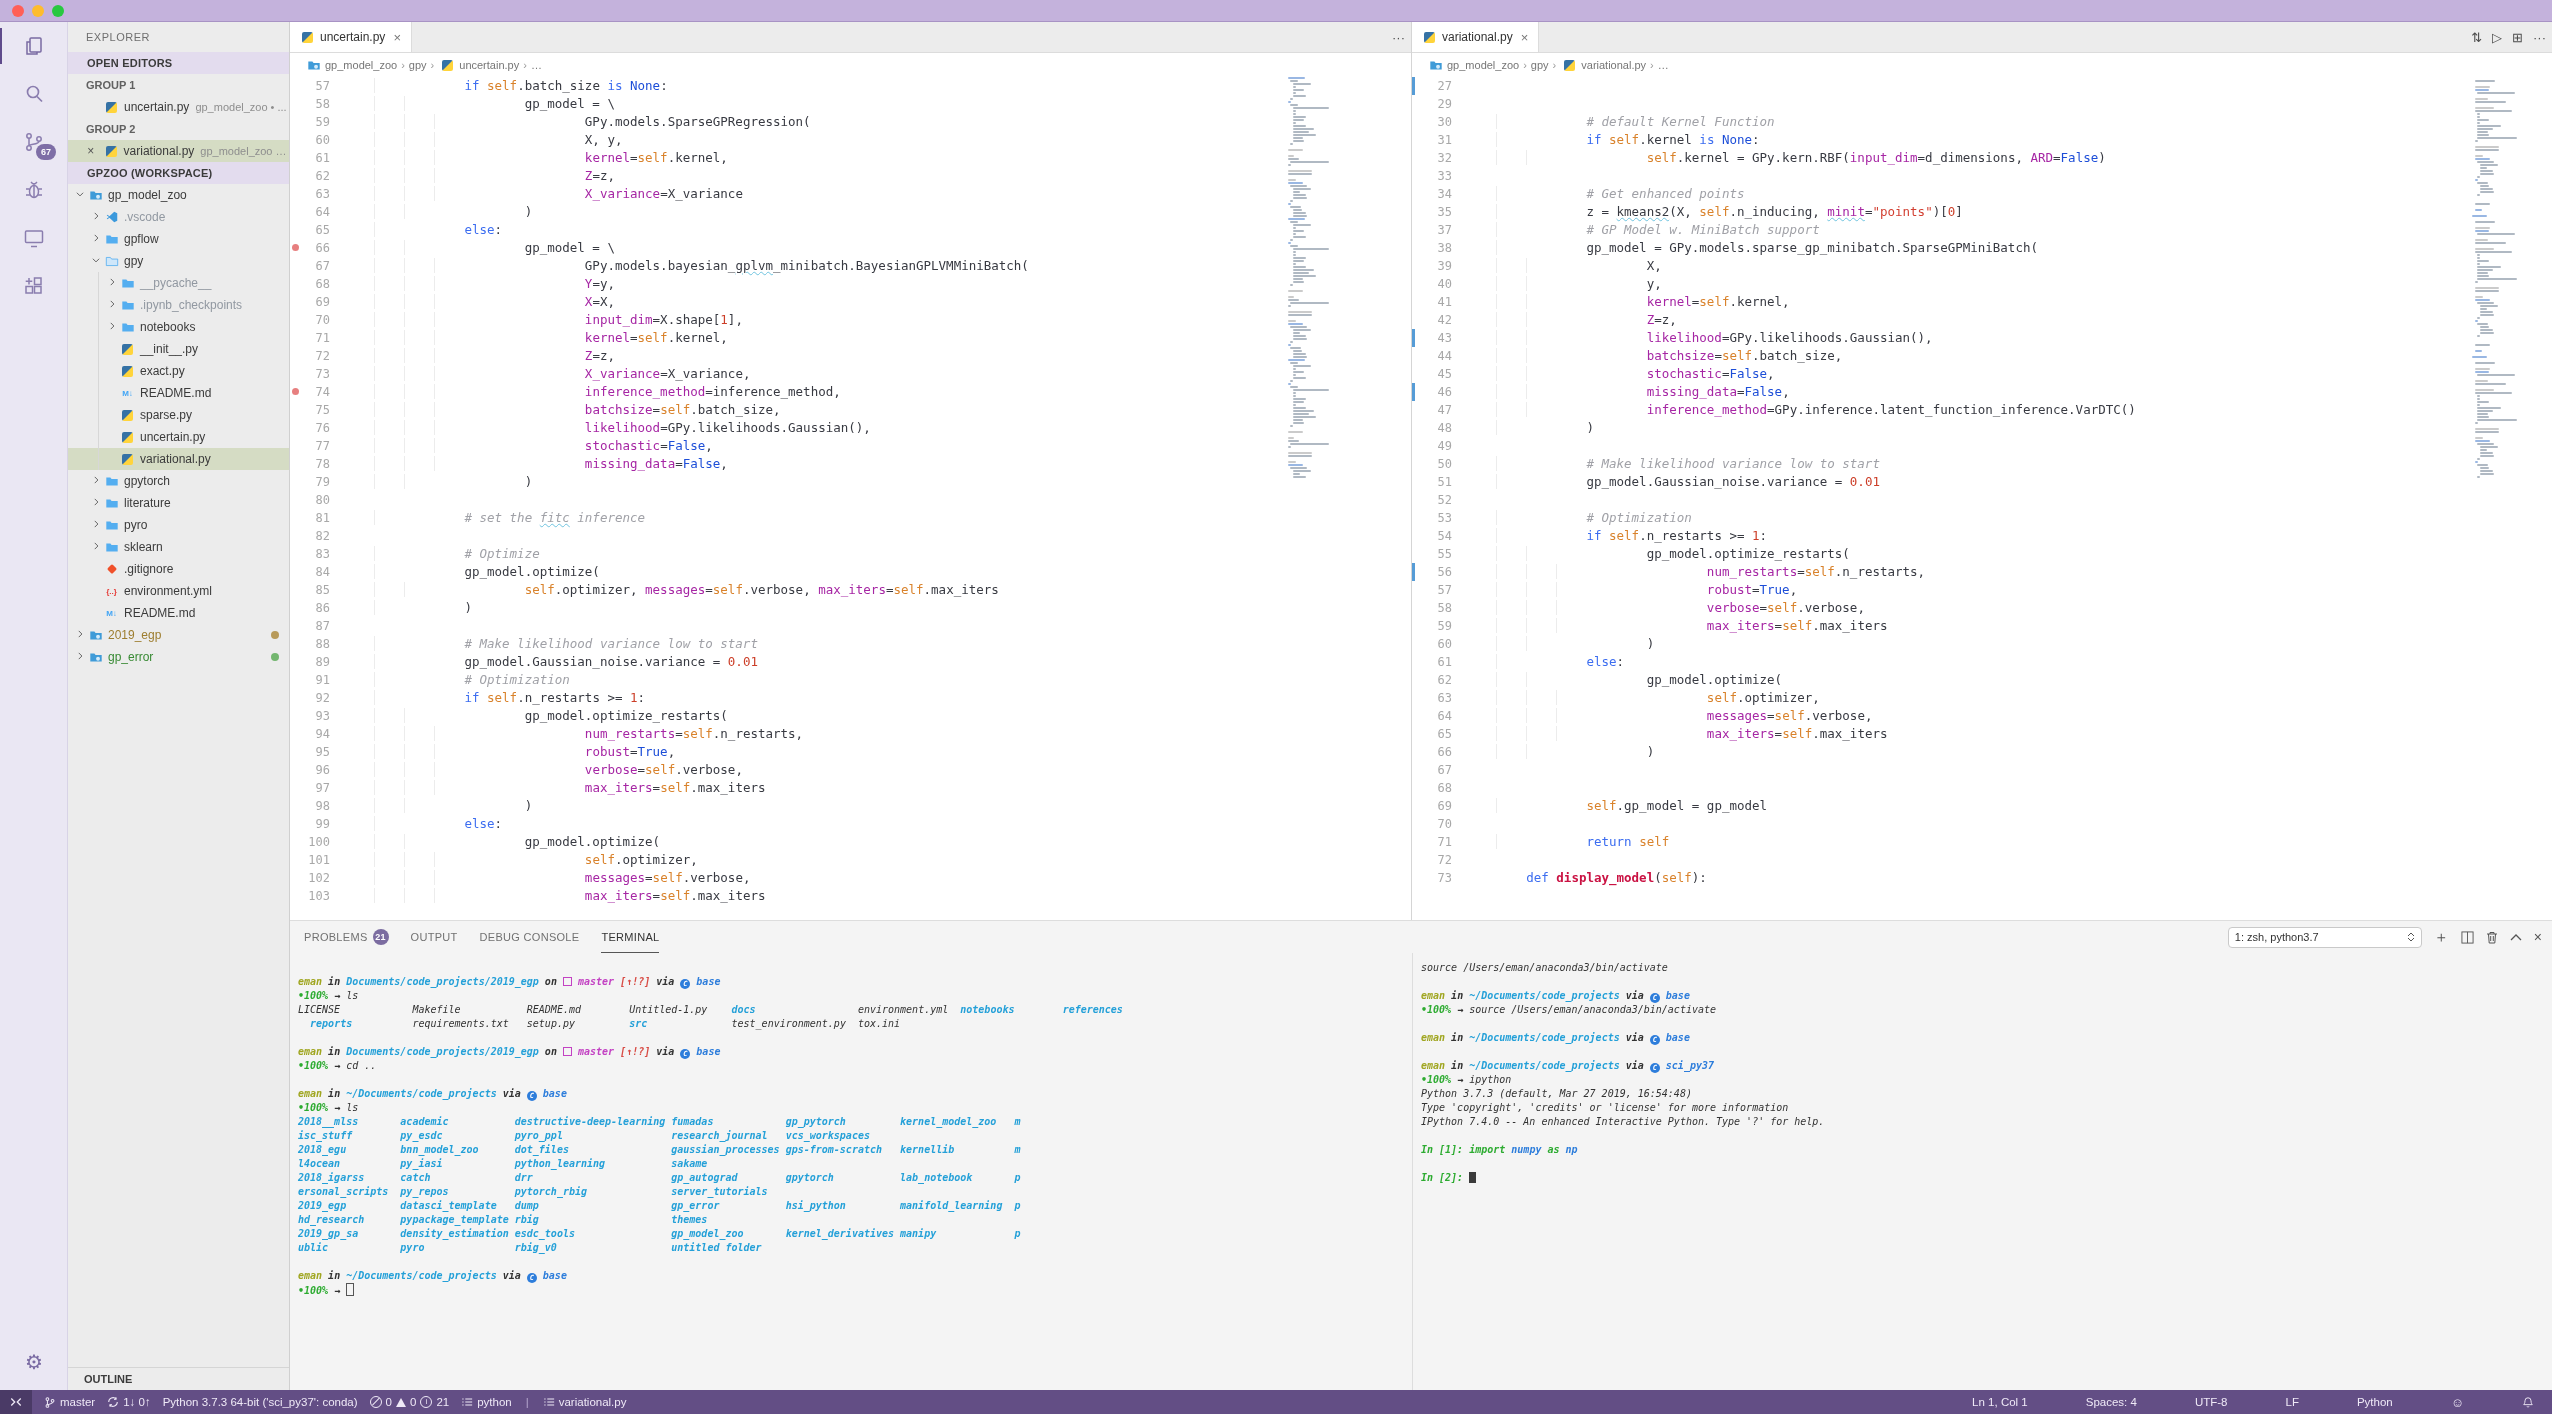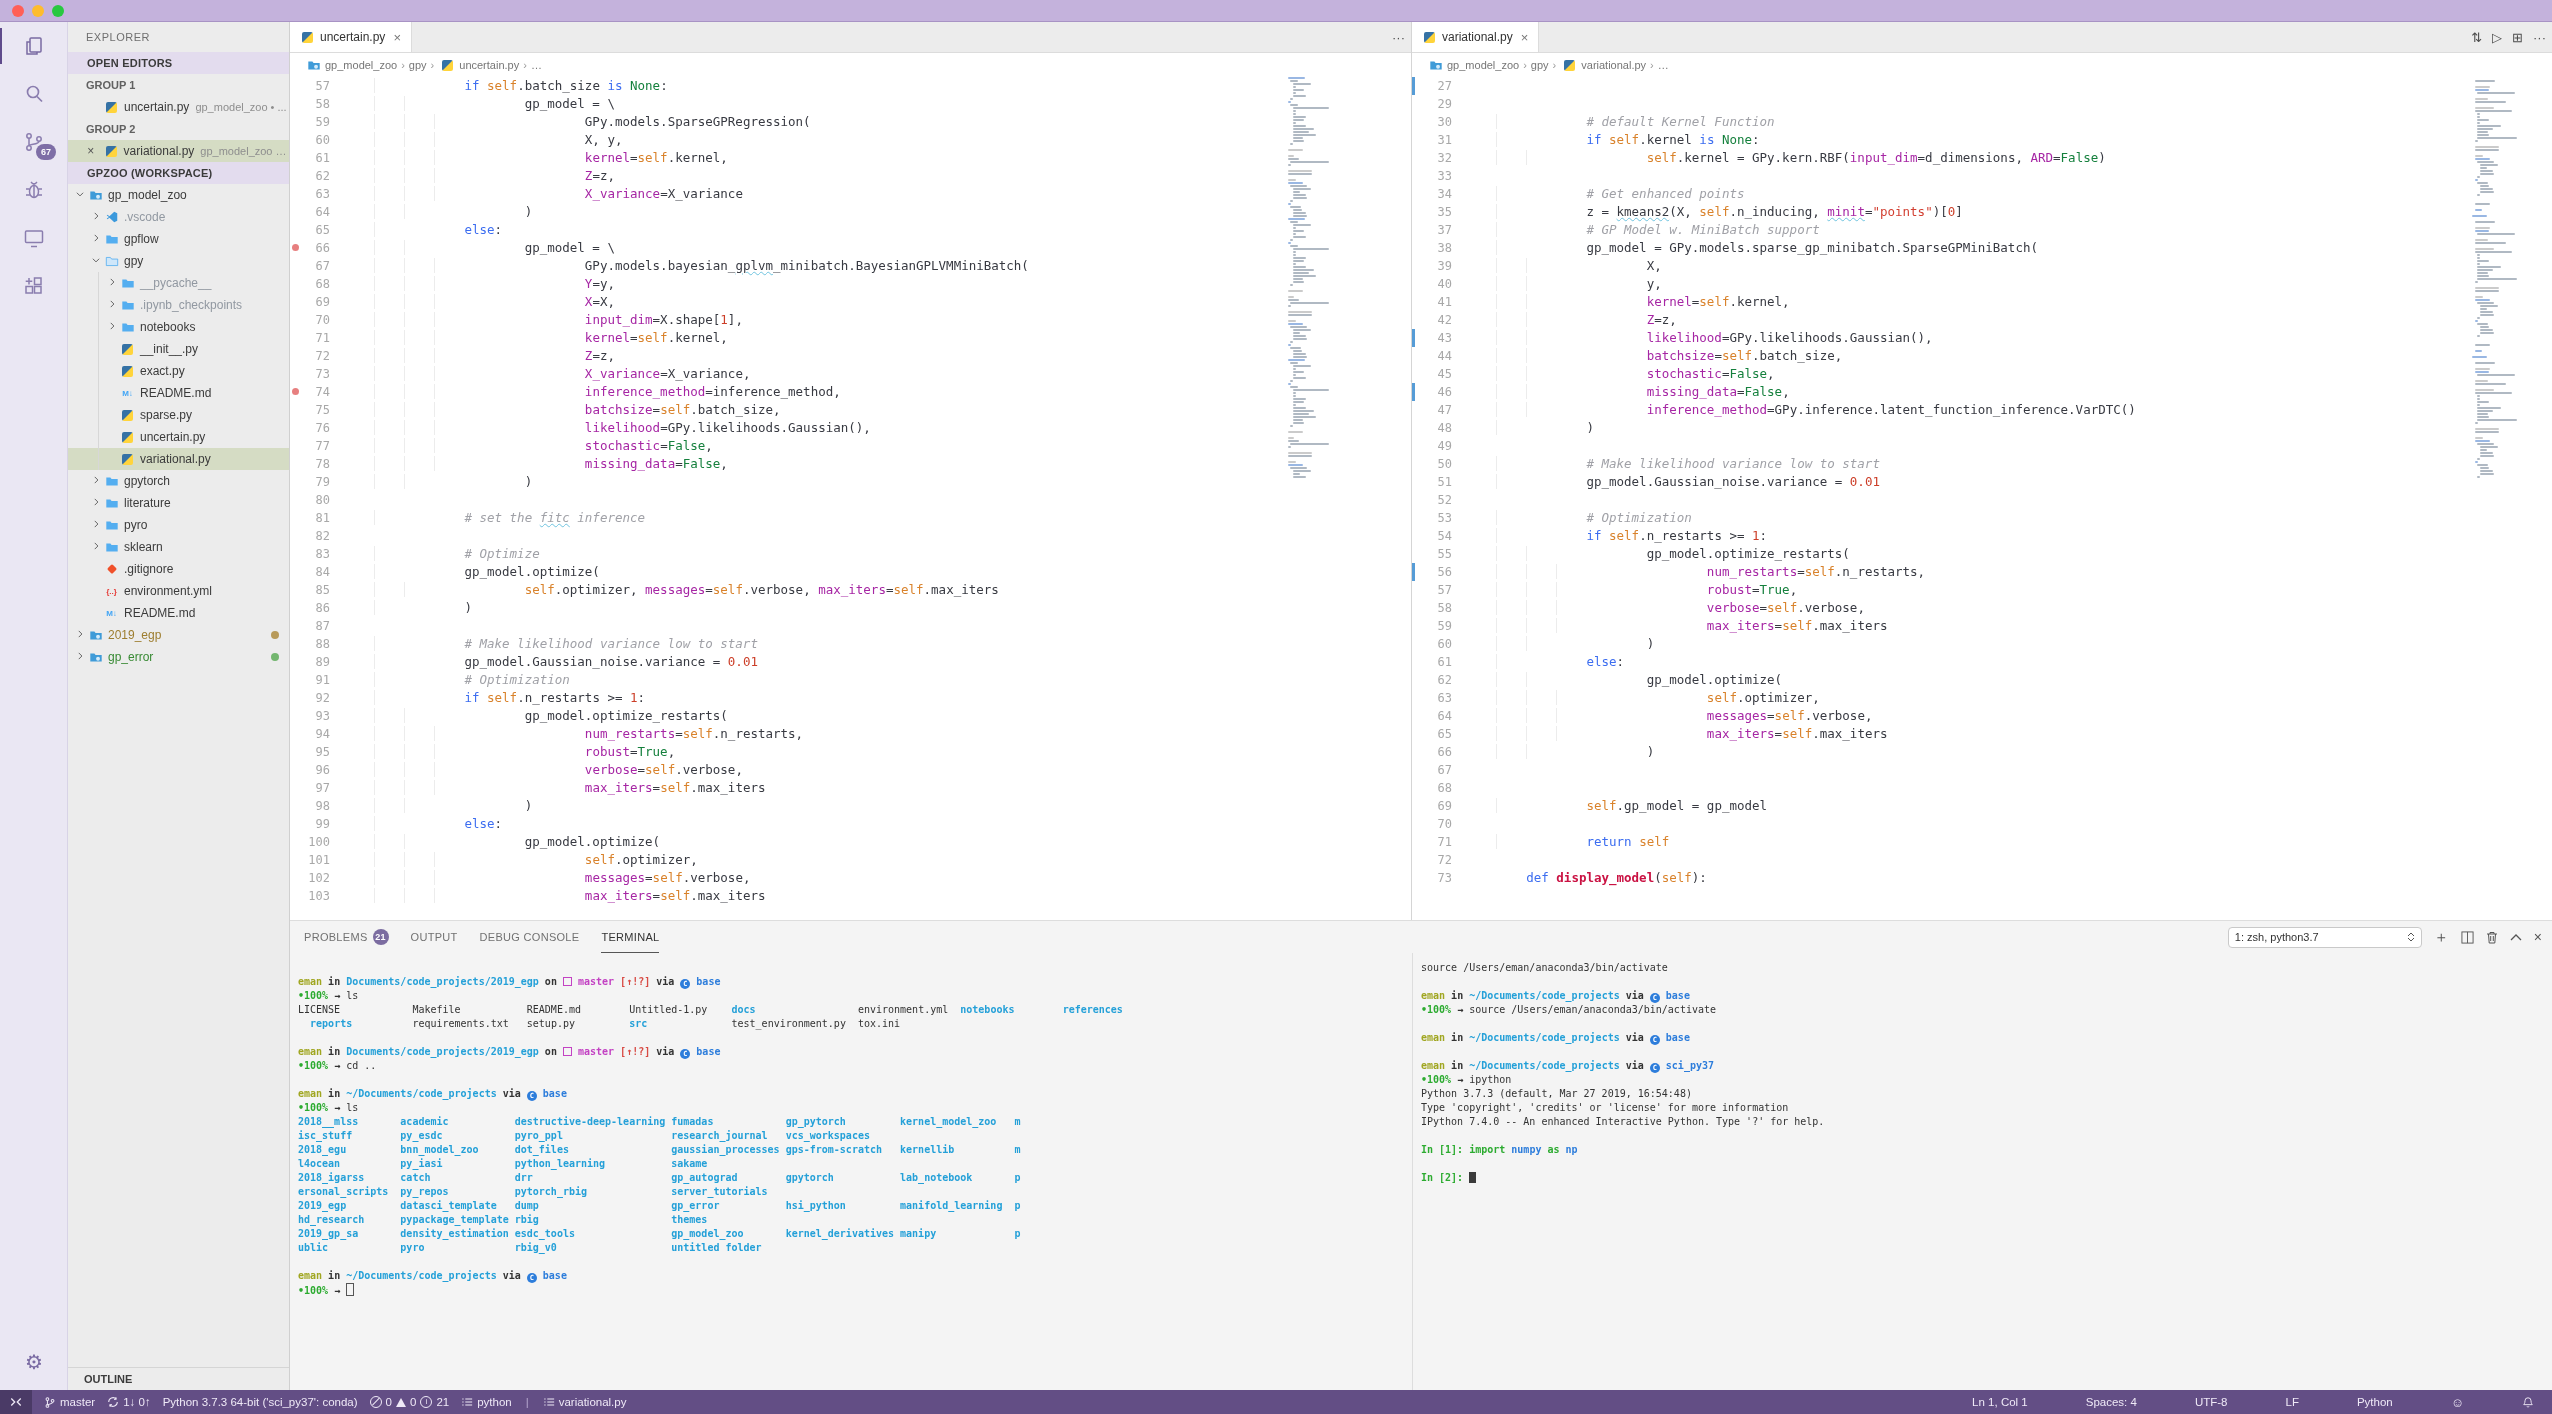--- a/index.html
+++ b/index.html
@@ -67,21 +67,21 @@
   .tab .tclose{margin-left:8px;color:#777;font-size:13px;}
   .tab .ico{margin-right:5px;margin-left:0;}
   .eactions{position:absolute;right:6px;top:0;height:30px;display:flex;align-items:center;gap:10px;color:#4c4c4c;font-size:13px;}
   .breadcrumb{height:24px;display:flex;align-items:center;font-size:11px;color:#767676;padding-left:14px;background:#fff;gap:4px;}
   .breadcrumb .sep{color:#9a9a9a;}
   .codewrap{position:relative;height:844px;overflow:hidden;background:#fff;}
   .code{font-family:"DejaVu Sans Mono",monospace;font-size:12.5px;line-height:18px;}
   .cl{display:flex;height:18px;white-space:pre;position:relative;}
   .ln{width:40px;flex:none;text-align:right;color:#a8a8a8;padding-right:14px;font-size:12px;}
   .ct{color:#383a42;}
-  .tok-kw{color:#3c6df0;} .tok-const{color:#15803d;} .tok-self{color:#d9822b;}
+  .tok-kw{color:#3c6df0;} .tok-const{color:#1d4ed8;} .tok-self{color:#d9822b;}
   .tok-kwarg{color:#a626a4;} .tok-num{color:#cc3e28;} .tok-str{color:#d23f31;}
   .tok-com{color:#a0a1a7;font-style:italic;} .tok-fn{color:#ca1243;font-weight:bold;}
   .squig{text-decoration:underline;text-decoration-style:wavy;text-decoration-color:#6fc3df;text-decoration-thickness:1px;}
   .gmark{position:absolute;left:0;top:0;}
   .gmark.blue{width:3px;height:18px;background:#569cd6;}
   .gmark.red{width:7px;height:7px;border-radius:50%;background:#e15f5f;top:5px;left:2px;opacity:.8;}
   .ind{box-shadow:inset 1px 0 0 #ececec;}
   .ct .ind:first-child{box-shadow:none;}
   .minimap{position:absolute;top:0;width:56px;opacity:.9;}
   .mm-row{height:2px;margin-bottom:1px;border-radius:1px;}
@@ -90,21 +90,21 @@
   .panel{position:absolute;left:0;top:898px;right:0;height:470px;background:#f4f4f4;border-top:1px solid #ddd;box-sizing:border-box;}
   .panel-header{height:32px;display:flex;align-items:center;padding-left:14px;position:relative;}
   .ptab{font-size:11px;color:#717171;margin-right:22px;letter-spacing:.3px;display:flex;align-items:center;height:32px;box-sizing:border-box;}
   .ptab.active{color:#333;border-bottom:1px solid #555;}
   .pbadge{margin-left:5px;min-width:16px;height:16px;border-radius:9px;background:#7b6ca0;color:#fff;font-size:9px;
           line-height:16px;text-align:center;font-weight:bold;}
   .pcontrols{position:absolute;right:10px;top:0;height:32px;display:flex;align-items:center;gap:12px;color:#555;}
   .pselect{border:1px solid #c9c9c9;border-radius:4px;background:#fff;height:19px;display:flex;align-items:center;
            font-size:11px;color:#333;padding:0 6px;width:180px;justify-content:space-between;}
   .terms{position:absolute;top:32px;bottom:0;left:0;right:0;}
-  .term{position:absolute;top:0;bottom:0;overflow:hidden;font-family:"DejaVu Sans Mono",monospace;font-size:10px;line-height:14px;}
+  .term{position:absolute;top:0;bottom:0;overflow:hidden;font-family:"DejaVu Sans Mono",monospace;font-size:10px;line-height:14px;font-style:italic;}
   .term-left{left:0;width:1122px;padding:22px 0 0 8px;box-sizing:border-box;}
   .term-right{left:1122px;right:0;border-left:1px solid #ddd;padding:8px 0 0 8px;box-sizing:border-box;}
   .tline{height:14px;white-space:pre;}
   .ts-u{color:#a0a621;font-weight:bold;} .ts-w{color:#333;font-weight:bold;}
   .ts-p{color:#24a0d8;font-weight:bold;} .ts-g{color:#c342c3;font-weight:bold;}
   .ts-r{color:#d84b44;font-weight:bold;} .ts-c{color:#2d7ddb;font-weight:bold;}
   .ts-ok{color:#2cab30;font-weight:bold;} .ts-cmd{color:#333;} .ts-pl{color:#333;}
   .ts-dir{color:#24a0d8;font-weight:bold;} .ts-imp{color:#2cab30;font-weight:bold;}
   .ts-ci{display:inline-block;width:10px;height:10px;border-radius:50%;background:#2d7ddb;color:#fff;font-size:7px;
          line-height:10px;text-align:center;font-weight:bold;vertical-align:-1px;}

